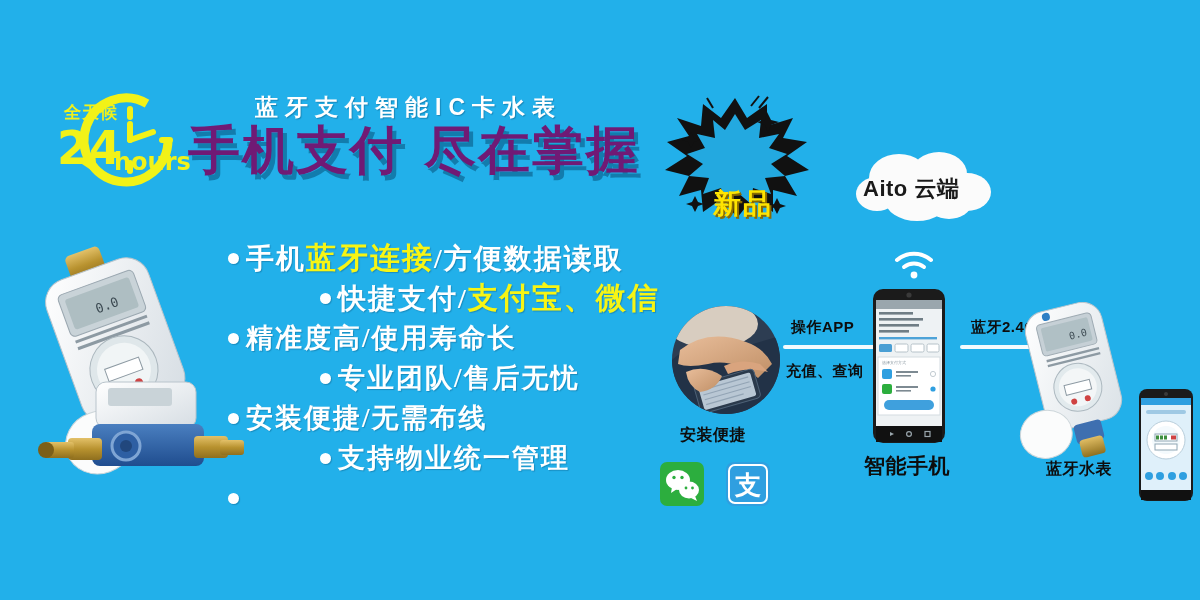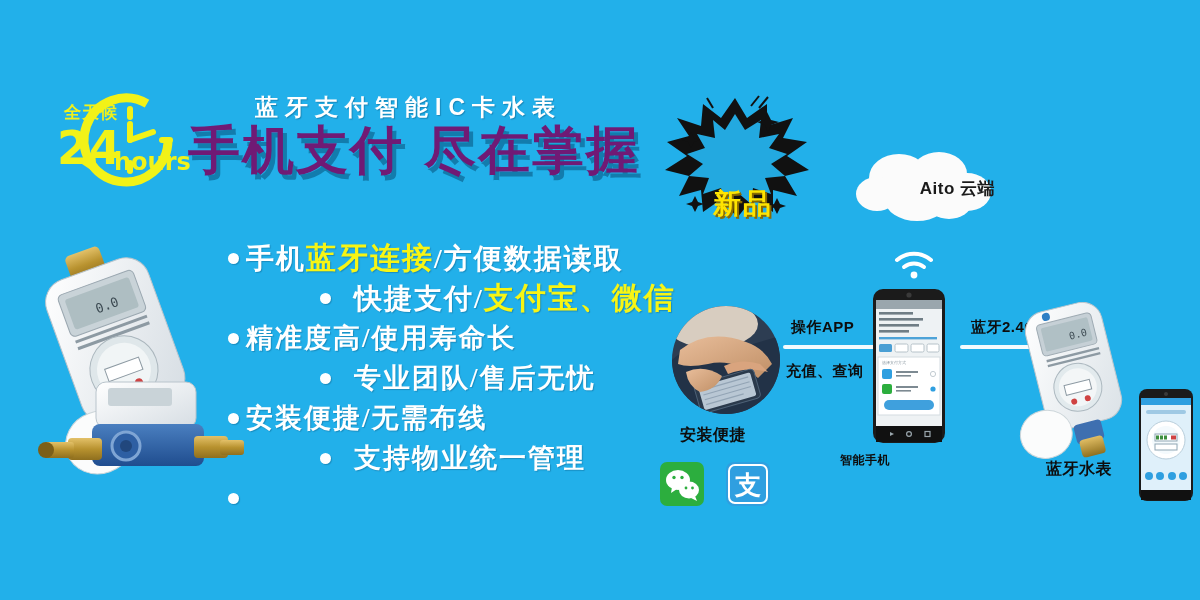--- a/index.html
+++ b/index.html
@@ -37,21 +37,21 @@
     position:absolute; left:16px; right:0; top:50%; transform:translateY(-52%);
     text-align:center; font-size:28px; font-weight:700; color:#ffe400;
     letter-spacing:2px;
     text-shadow:2px 2px 0 #8a6a00;
     margin-top:48px;
   }
 
   
   .features { position:absolute; left:228px; top:238px; width:470px; }
   .frow { display:flex; align-items:center; white-space:nowrap; height:40px; }
-  .frow.indent { padding-left:92px;gap:16px; }
+  .frow.indent { padding-left:92px; }
   .dot {
     width:11px; height:11px; border-radius:50%; background:#ffffff;
     margin-right:7px; flex:0 0 auto;
     box-shadow:1px 1px 1px rgba(0,60,95,.3);
   }
   .ftext {
     font-size:25px; font-weight:700; color:#ffffff; letter-spacing:2px;
     text-shadow:1px 1px 1px rgba(0,60,95,.3);
     font-family:Liberation Serif, serif;
   }
@@ -62,21 +62,21 @@
 
   
   .product-left { position:absolute; left:8px; top:232px; width:236px; height:290px; }
   .product-left svg { width:100%; height:100%; display:block; }
 
   
   .cloud { position:absolute; left:855px; top:148px; width:140px; height:78px; }
   .cloud svg { width:100%; height:100%; display:block; }
   .cloud-text {
     position:absolute; left:8px; right:0; top:50%; transform:translateY(-45%);
-    text-align:right; font-size:17px; font-weight:600; color:#1a1a1a;
+    text-align:left; font-size:22px; font-weight:600; color:#1a1a1a;
     letter-spacing:.5px;
   }
   .wifi { position:absolute; left:893px; top:248px; width:42px; height:32px; }
   .wifi svg { width:100%; height:100%; display:block; }
 
   
   .user-photo {
     position:absolute; left:672px; top:306px; width:108px; height:108px;
     border-radius:50%; overflow:hidden;
   }
@@ -87,21 +87,21 @@
   .conn-2 { left:960px; top:345px; width:80px; }
 
   .dlabel {
     position:absolute; font-size:15px; font-weight:700; color:#0d0d0d;
     white-space:nowrap; letter-spacing:.5px;
   }
   .lbl-app   { left:791px; top:318px; }
   .lbl-pay   { left:786px; top:362px; }
   .lbl-user  { left:680px; top:425px; font-size:16px; }
   .lbl-bt    { left:971px; top:318px; }
-  .lbl-sp    { left:840px; top:452px; font-size:12px; }
+  .lbl-sp    { left:864px; top:452px; font-size:21px; }
   .lbl-meter { left:1046px; top:459px; font-size:16px; }
 
   
   .phone-center { position:absolute; left:872px; top:288px; width:74px; height:156px; }
   .phone-center svg { width:100%; height:100%; display:block; }
 
   
   .payicons { position:absolute; left:660px; top:462px; display:flex; gap:22px; }
   .payicon { width:44px; height:44px; border-radius:7px; position:relative; }
   .payicon svg { width:100%; height:100%; display:block; }

